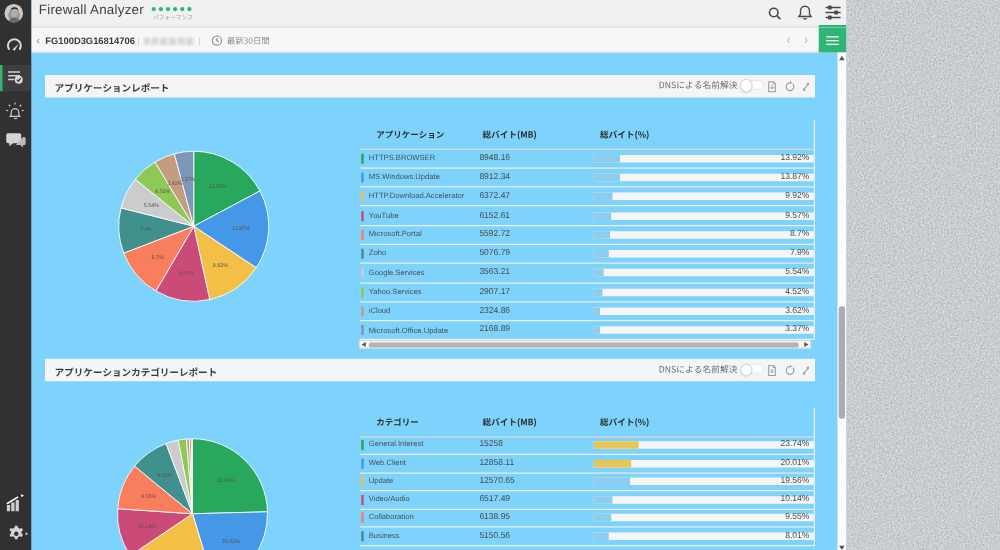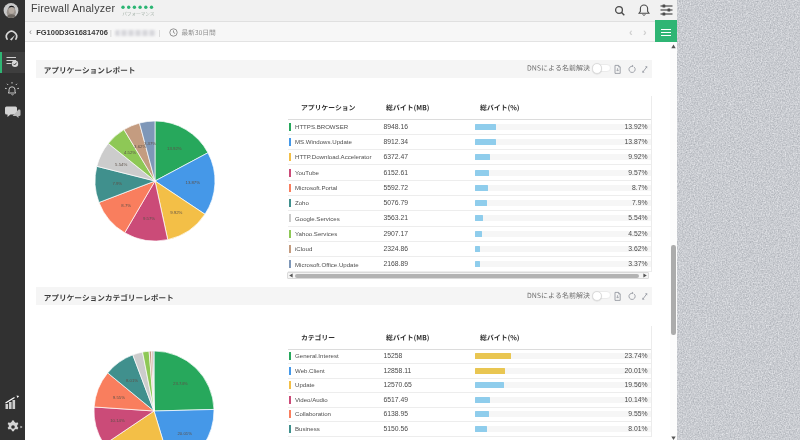--- a/index.html
+++ b/index.html
@@ -1,16 +1,16 @@
 <!DOCTYPE html>
 <html><head><meta charset="utf-8"><style>
 * { margin:0; padding:0; box-sizing:border-box; }
 html,body { width:800px; height:440px; overflow:hidden; font-family:"Liberation Sans",sans-serif; background:#c6cad1; }
 #texture { position:absolute; left:677px; top:0; width:123px; height:440px; }
-#app { position:absolute; left:0; top:0; width:677px; height:440px; background:#ffffff; }
+#app { position:absolute; left:0; top:0; width:677px; height:440px; background:#7dd3fc; }
 #cjk { position:absolute; left:0; top:0; z-index:40; pointer-events:none; }
 #sidebar { position:absolute; left:0; top:0; width:25px; height:440px; background:#313131; }
 #header { position:absolute; left:25px; top:0; width:652px; height:22px; background:#f1f1f1; border-bottom:1px solid #e0e0e0; }
 #brand { position:absolute; left:6px; top:1.5px; font-size:10.7px; color:#3f3f3f; letter-spacing:0.2px; }
 #toolbar { position:absolute; left:25px; top:22px; width:652px; height:20px; background:#f7f7f7; border-bottom:1px solid #e3e3e3; }
 #devrow { position:absolute; left:4px; top:0; height:20px; line-height:20px; font-size:7.5px; color:#3a3a3a; }
 .sep { color:#c9c9c9; font-size:7px; }
 #blur { display:inline-block; width:41px; height:6px; vertical-align:middle; margin:0 3px; border-radius:2px;
  background: repeating-linear-gradient(90deg,#d3d3d8 0 4px,#e8e8eb 4px 7px);
  filter:blur(1px); opacity:0.9; }

